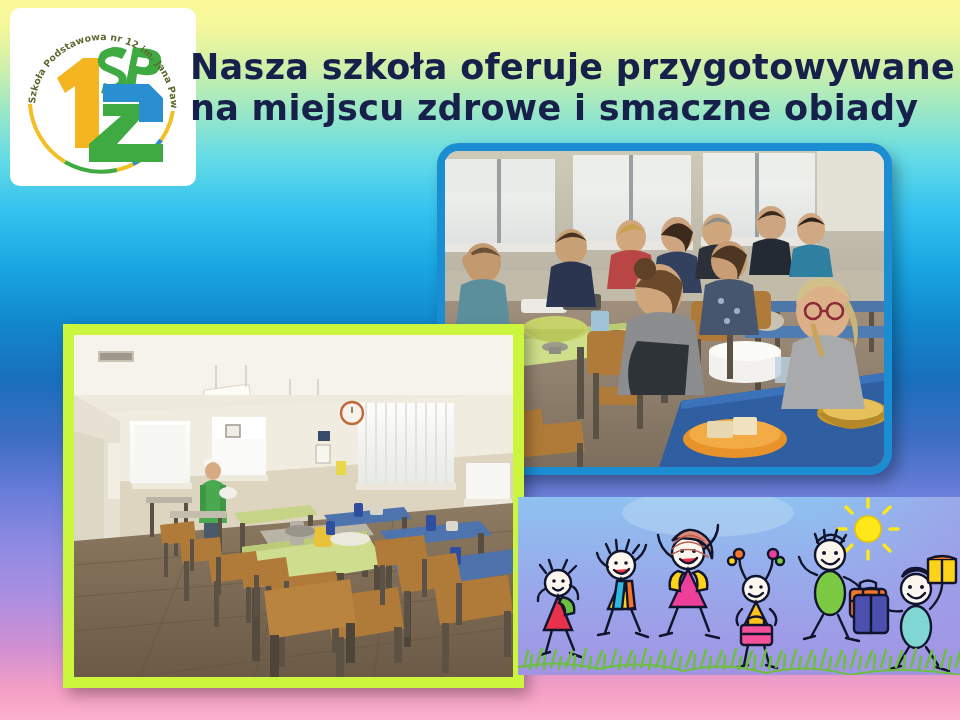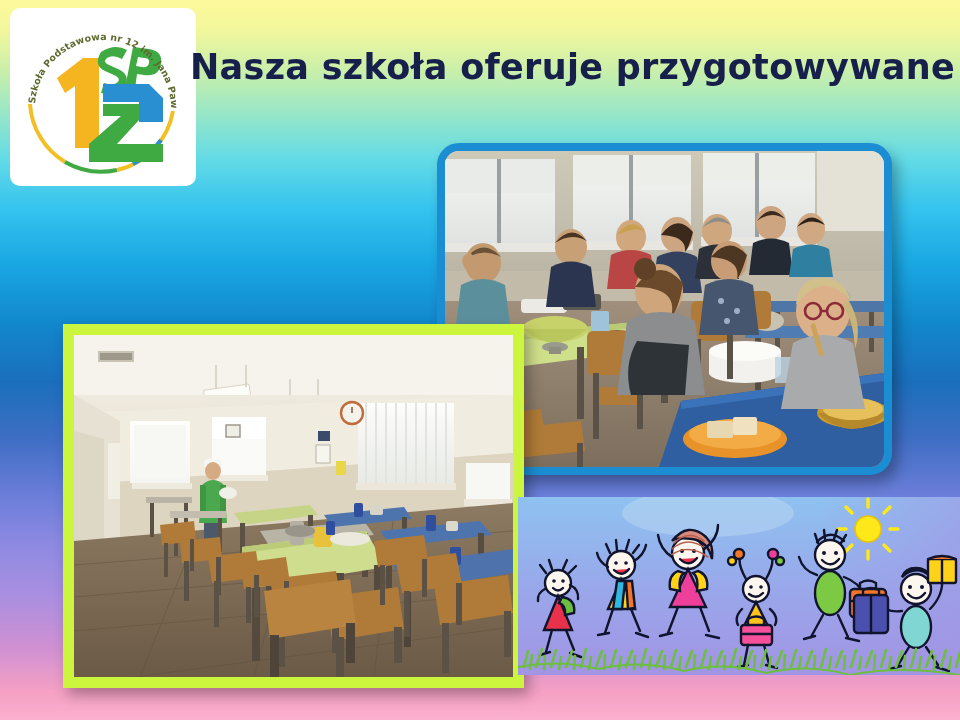--- a/index.html
+++ b/index.html
@@ -151,20 +151,21 @@
 
         <text font-family="DejaVu Sans, sans-serif" font-size="9.4" font-weight="bold" fill="#5c6a2e" letter-spacing="0.1">
           <textPath href="#arcTop" startOffset="2%">Szkoła Podstawowa nr 12 im. Jana Pawła II w Tomaszowie Mazowieckim</textPath>
         </text>
       </svg>
     </div>
   </div>
 
   <div id="title">
     <span class="ln">Nasza szkoła oferuje przygotowywane</span>
+    <span class="ln">na miejscu zdrowe i smaczne obiady</span>
   </div>
 
   <div id="photo-children">
     <div class="scene">
       <svg viewBox="0 0 439 316" width="439" height="316" preserveAspectRatio="none" xmlns="http://www.w3.org/2000/svg">
         <defs>
           <linearGradient id="winLight" x1="0" y1="0" x2="0" y2="1">
             <stop offset="0%" stop-color="#f6f7f4"></stop>
             <stop offset="100%" stop-color="#dfe2e0"></stop>
           </linearGradient>

